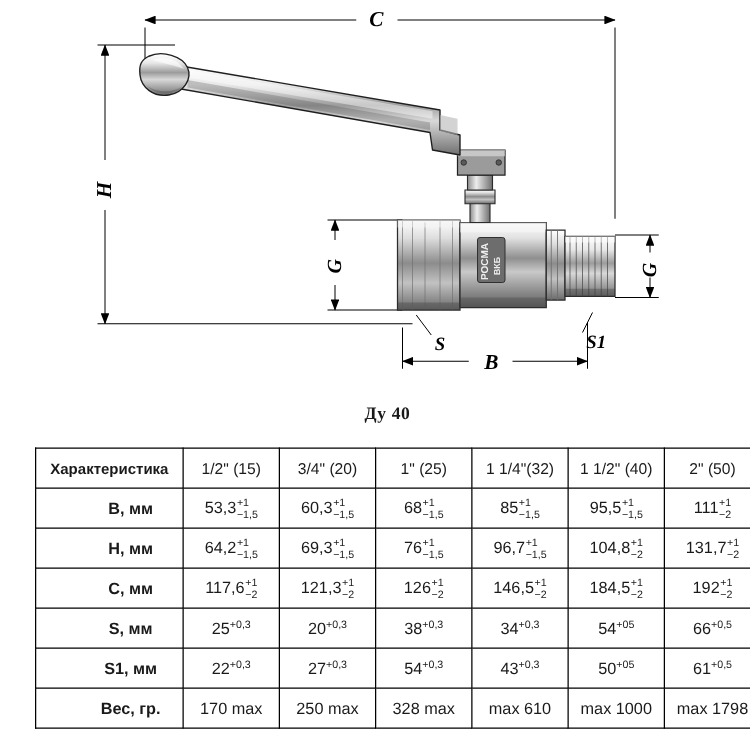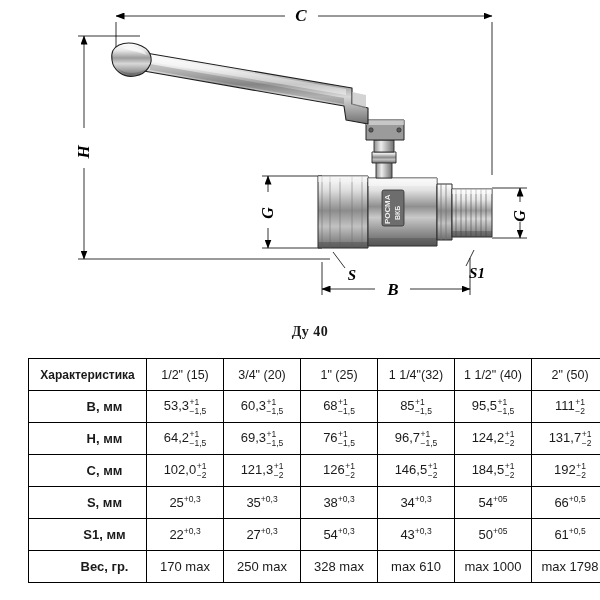--- a/index.html
+++ b/index.html
@@ -302,32 +302,32 @@
                 <span class="sub">−1,5</span>
               </span></span></td>
           <td><span class="val"><span>76</span><span class="frac">
                 <span class="sup">+1</span>
                 <span class="sub">−1,5</span>
               </span></span></td>
           <td><span class="val"><span>96,7</span><span class="frac">
                 <span class="sup">+1</span>
                 <span class="sub">−1,5</span>
               </span></span></td>
-          <td><span class="val"><span>124,2</span><span class="frac">
+          <td><span class="val"><span>104,8</span><span class="frac">
                 <span class="sup">+1</span>
                 <span class="sub">−2</span>
               </span></span></td>
           <td><span class="val"><span>131,7</span><span class="frac">
                 <span class="sup">+1</span>
                 <span class="sub">−2</span>
               </span></span></td>
         </tr>
         <tr>
           <td class="rowhead">C, мм</td>
-          <td><span class="val"><span>102,0</span><span class="frac">
+          <td><span class="val"><span>117,6</span><span class="frac">
                 <span class="sup">+1</span>
                 <span class="sub">−2</span>
               </span></span></td>
           <td><span class="val"><span>121,3</span><span class="frac">
                 <span class="sup">+1</span>
                 <span class="sub">−2</span>
               </span></span></td>
           <td><span class="val"><span>126</span><span class="frac">
                 <span class="sup">+1</span>
                 <span class="sub">−2</span>
@@ -341,21 +341,21 @@
                 <span class="sub">−2</span>
               </span></span></td>
           <td><span class="val"><span>192</span><span class="frac">
                 <span class="sup">+1</span>
                 <span class="sub">−2</span>
               </span></span></td>
         </tr>
         <tr>
           <td class="rowhead">S, мм</td>
           <td><span class="val"><span>25</span><sup class="sup-only">+0,3</sup></span></td>
-          <td><span class="val"><span>35</span><sup class="sup-only">+0,3</sup></span></td>
+          <td><span class="val"><span>20</span><sup class="sup-only">+0,3</sup></span></td>
           <td><span class="val"><span>38</span><sup class="sup-only">+0,3</sup></span></td>
           <td><span class="val"><span>34</span><sup class="sup-only">+0,3</sup></span></td>
           <td><span class="val"><span>54</span><sup class="sup-only">+05</sup></span></td>
           <td><span class="val"><span>66</span><sup class="sup-only">+0,5</sup></span></td>
         </tr>
         <tr>
           <td class="rowhead">S1, мм</td>
           <td><span class="val"><span>22</span><sup class="sup-only">+0,3</sup></span></td>
           <td><span class="val"><span>27</span><sup class="sup-only">+0,3</sup></span></td>
           <td><span class="val"><span>54</span><sup class="sup-only">+0,3</sup></span></td>

